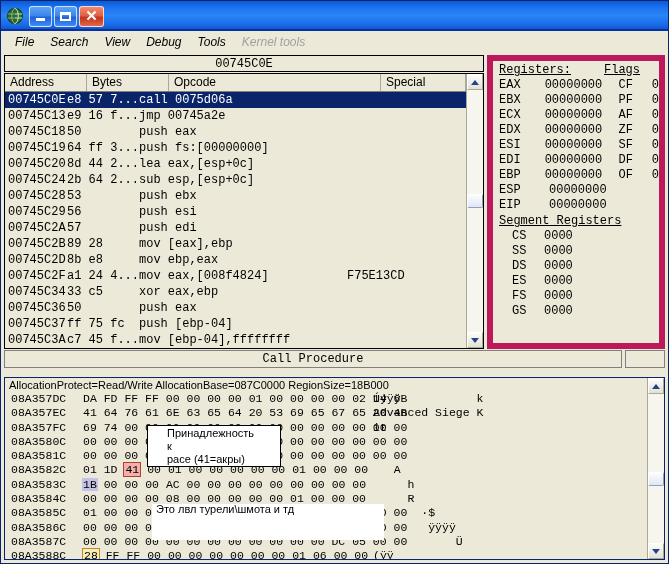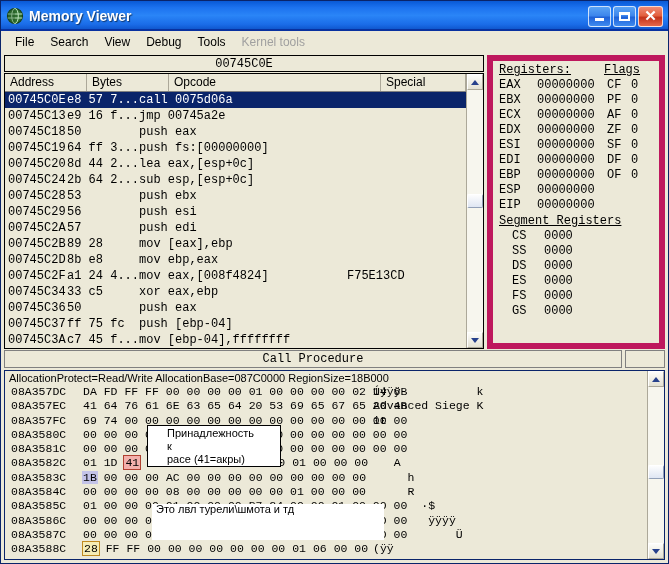--- a/index.html
+++ b/index.html
@@ -53,21 +53,21 @@
     background:linear-gradient(180deg,#f08a74 0%,#e2603f 45%,#c3331a 56%,#e4674a 100%);
     width:25px;
   }
   .glyph-min{width:9px;height:3px;background:#fff;margin-top:7px;}
   .glyph-max{width:11px;height:9px;border:2px solid #fff;border-top-width:3px;box-sizing:border-box;}
   .glyph-close{color:#fff;font-size:15px;font-weight:bold;line-height:12px;font-family:"Liberation Sans",sans-serif;}
   
   .menubar{
     height:22px;flex:0 0 22px;background:#ece9d8;
     display:flex;align-items:center;padding-left:6px;
-    font-size:12px;color:#000;
+    font-size:12px;color:#000;font-style:italic;
   }
   .menu-item{padding:2px 8px;white-space:nowrap;cursor:default;}
   .menu-item.disabled{color:#a0a0a0;}
   
   .topsplit{flex:0 0 278px;display:flex;padding:2px 3px 0 3px;box-sizing:border-box;}
   .dis-pane{
     width:480px;flex:0 0 480px;display:flex;flex-direction:column;
   }
   .addrbar{
     height:17px;flex:0 0 17px;
@@ -135,30 +135,30 @@
   .reg-pane{
     flex:1 1 auto;margin-left:3px;
     border:6px solid #be185d;background:#ece9d8;
     box-sizing:border-box;padding:2px 0 0 6px;
     font-family:"Liberation Mono","DejaVu Sans Mono",monospace;
     font-size:12px;line-height:15px;position:relative;overflow:hidden;
   }
   .reg-head{display:flex;}
   .reg-head span{text-decoration:underline;}
   .rh-regs{width:105px;}
-  .reg-line{display:flex;}
+  .reg-line{display:flex;gap:12px;}
   .reg-name{width:38px;}
   .reg-val{width:70px;}
   .flag-name{width:24px;}
   .seg-head{text-decoration:underline;margin-top:1px;}
   .seg-line{display:flex;padding-left:5px;margin-left:8px;}
   .seg-name{width:32px;}
   
   .callproc{
-    flex:0 0 18px;margin:1px 3px 2px 3px;
+    flex:0 0 18px;margin:1px 3px 9px 3px;
     display:flex;
     justify-content:flex-end;
   }
   .cp-main{
     flex:1 1 auto;border:1px solid #808080;background:#ece9d8;
     box-sizing:border-box;display:flex;align-items:center;justify-content:center;
     font-family:"Liberation Mono","DejaVu Sans Mono",monospace;font-size:12px;
   }
   .cp-side{
     width:40px;flex:0 0 40px;margin-left:3px;
@@ -205,21 +205,20 @@
 
   <div class="titlebar">
     <div class="app-icon">
       <svg width="18" height="18" viewBox="0 0 18 18">
         <circle cx="9" cy="9" r="7.5" fill="#2f6e2f" stroke="#16401a" stroke-width="1.2"></circle>
         <ellipse cx="9" cy="9" rx="3.3" ry="7.5" fill="none" stroke="#bfe6bf" stroke-width="1"></ellipse>
         <path d="M1.8 7 H16.2 M1.8 11 H16.2" stroke="#bfe6bf" stroke-width="1" fill="none"></path>
         <path d="M9 1.5 A7.5 7.5 0 0 0 9 16.5" fill="#1f5422" opacity=".35"></path>
       </svg>
     </div>
-    <div class="title-text">Memory Viewer</div>
     <div class="wbtns">
       <div class="wbtn min">
         <div class="glyph-min"></div>
       </div>
       <div class="wbtn max">
         <div class="glyph-max"></div>
       </div>
       <div class="wbtn close">
         <div class="glyph-close">✕</div>
       </div>

